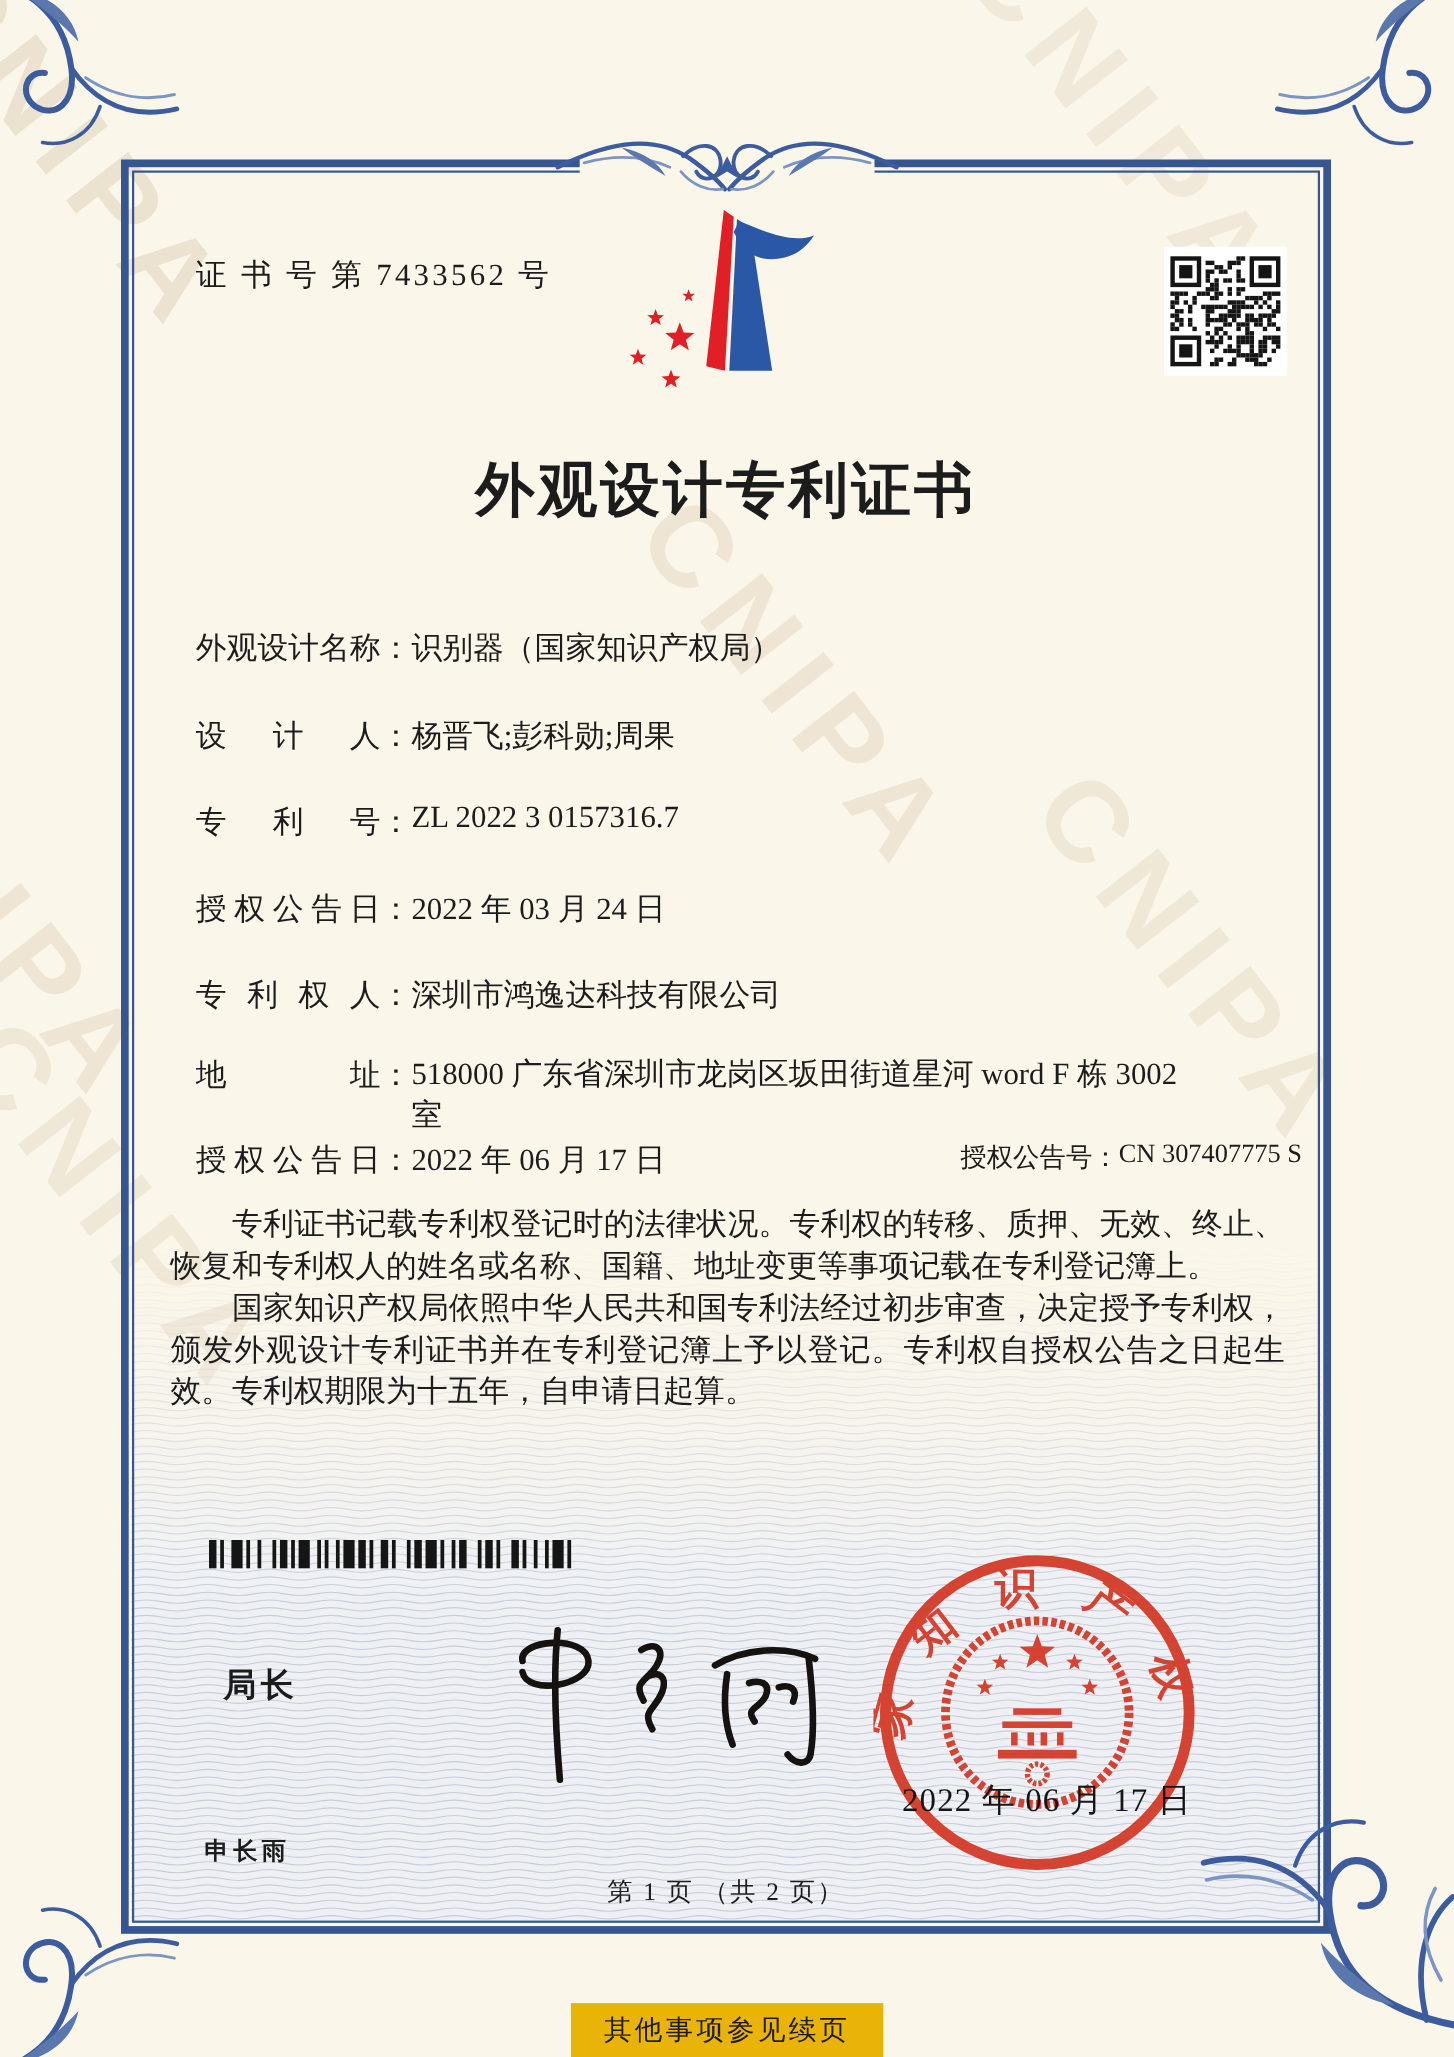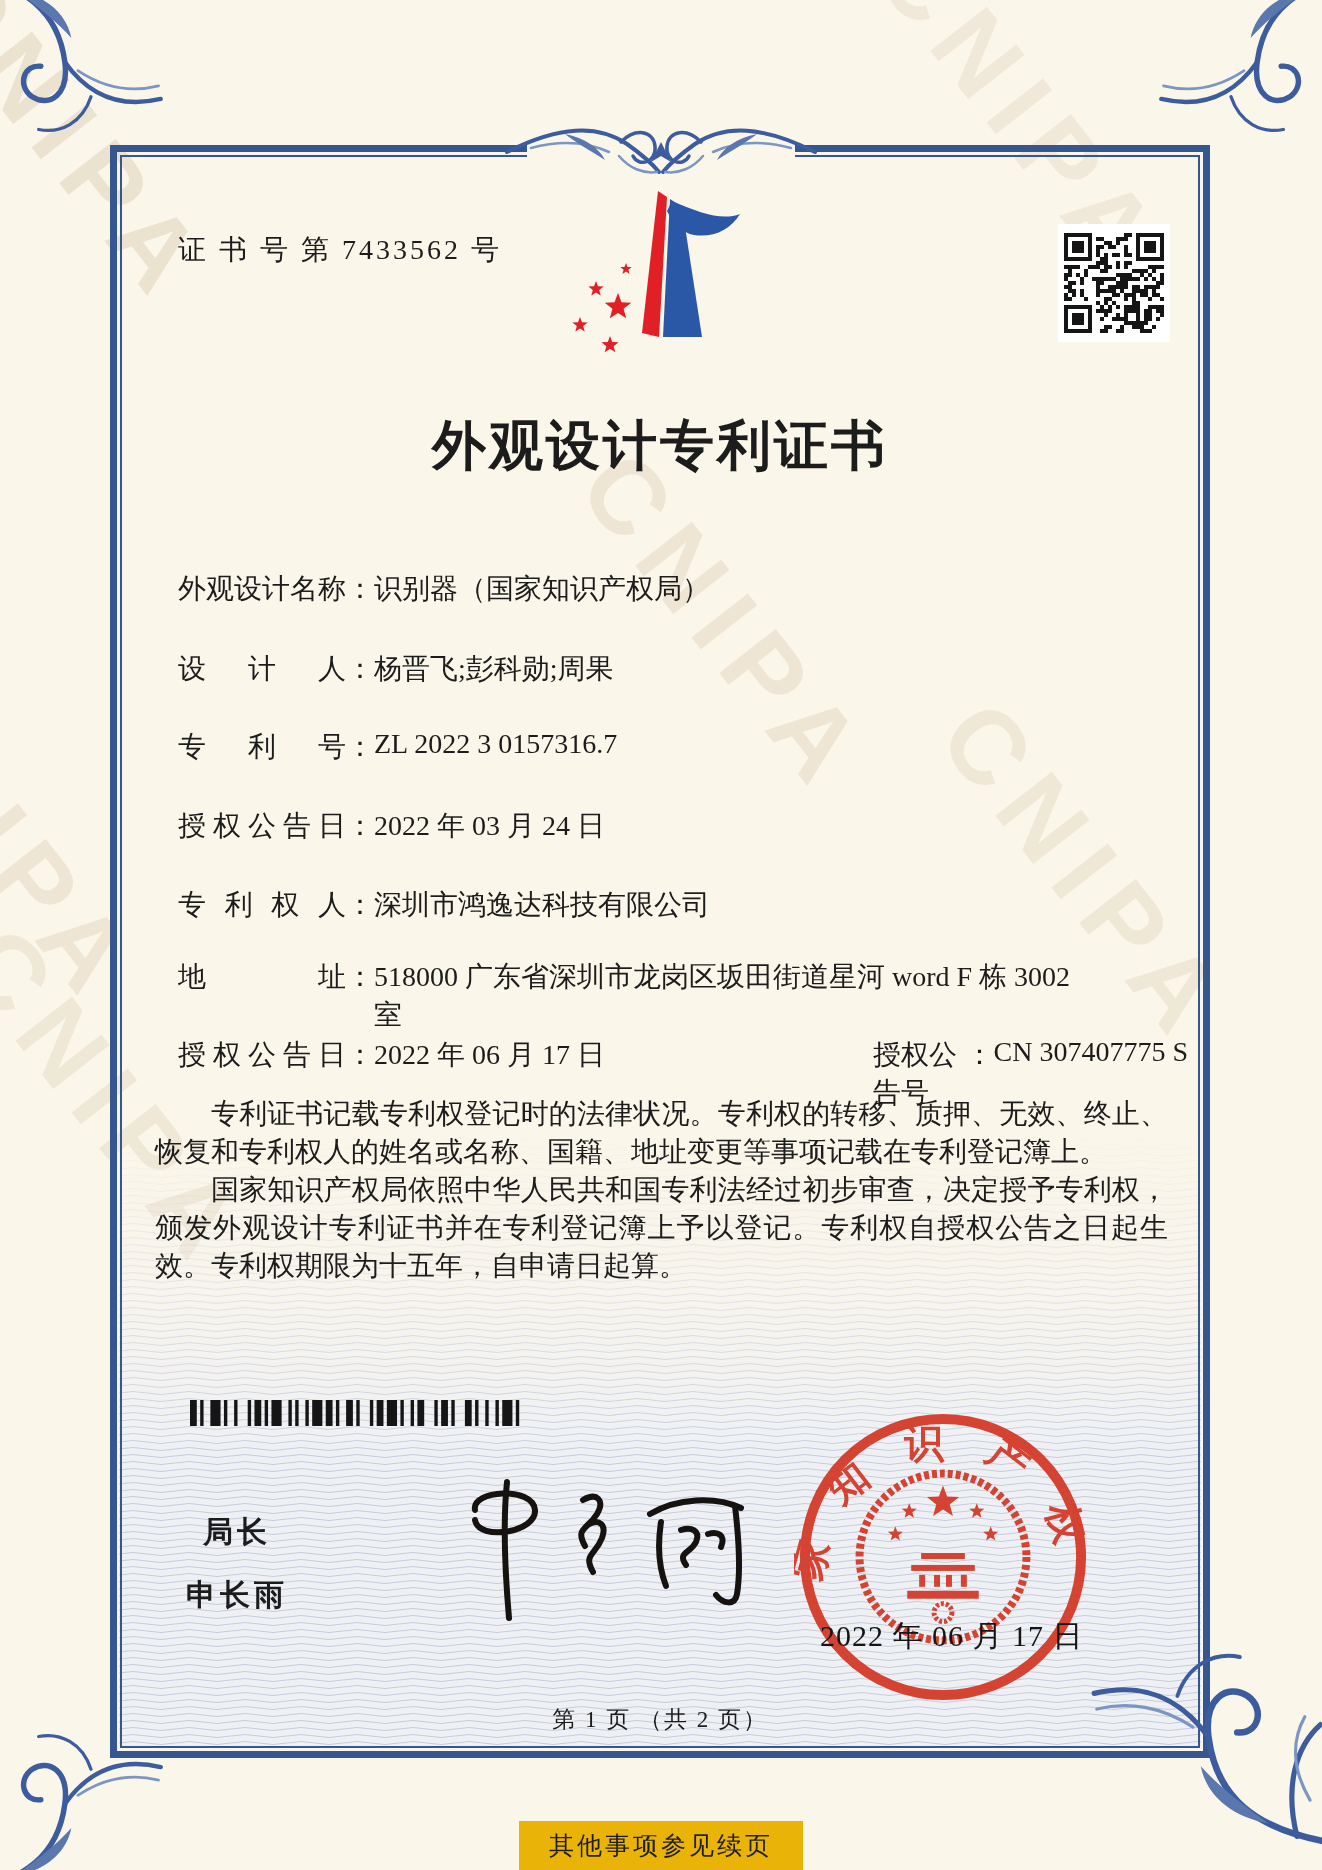--- a/index.html
+++ b/index.html
@@ -23,26 +23,26 @@
   .fl{position:absolute;z-index:7;pointer-events:none;}
   
   .abs{position:absolute;z-index:10;}
   #cert-no{left:178px;top:231px;font-size:28px;letter-spacing:3px;}
   #title{left:110px;top:410px;width:1100px;text-align:center;font-size:54px;font-weight:700;letter-spacing:3px;}
   .row{position:absolute;left:178px;z-index:10;font-size:28px;display:flex;align-items:flex-start;}
   .lbl{display:inline-block;width:168px;text-align:justify;text-align-last:justify;white-space:nowrap;}
   .colon{display:inline-block;}
   .val{white-space:nowrap;}
   .val-wrap{white-space:normal;width:700px;line-height:38px;}
-  #grant-no-group{position:absolute;left:695px;top:0;display:flex;font-size:28px;}
+  #grant-no-group{position:absolute;left:695px;top:0;display:flex;font-size:24px;}
   #body-paras{left:155px;top:1095px;width:1013px;font-size:28px;line-height:38px;text-align:justify;}
   #body-paras p{margin:0;text-indent:2em;}
   #director-title{left:186px;top:1512px;font-size:30px;font-weight:700;
       font-family:"Liberation Sans","DejaVu Sans",sans-serif;letter-spacing:4px;z-index:11;margin-left:17px;}
-  #director-name{left:186px;top:1575px;font-size:30px;font-weight:700;
+  #director-name{left:186px;top:1668px;font-size:22px;font-weight:700;
       font-family:"Liberation Sans","DejaVu Sans",sans-serif;letter-spacing:4px;z-index:11;}
   #seal-date{left:820px;top:1616px;font-size:30px;letter-spacing:1px;color:#151515;z-index:14;}
   #page-num{left:110px;top:1704px;width:1100px;text-align:center;font-size:23px;letter-spacing:2px;z-index:10;}
   #cont-note{left:0;top:1777px;width:1322px;text-align:center;z-index:10;}
   #cont-note span{display:inline-block;background:#eab308;padding:8px 30px;font-size:25px;letter-spacing:3px;margin-top:44px;}
 </style>
 </head>
 <body>
 
 <div id="page">

